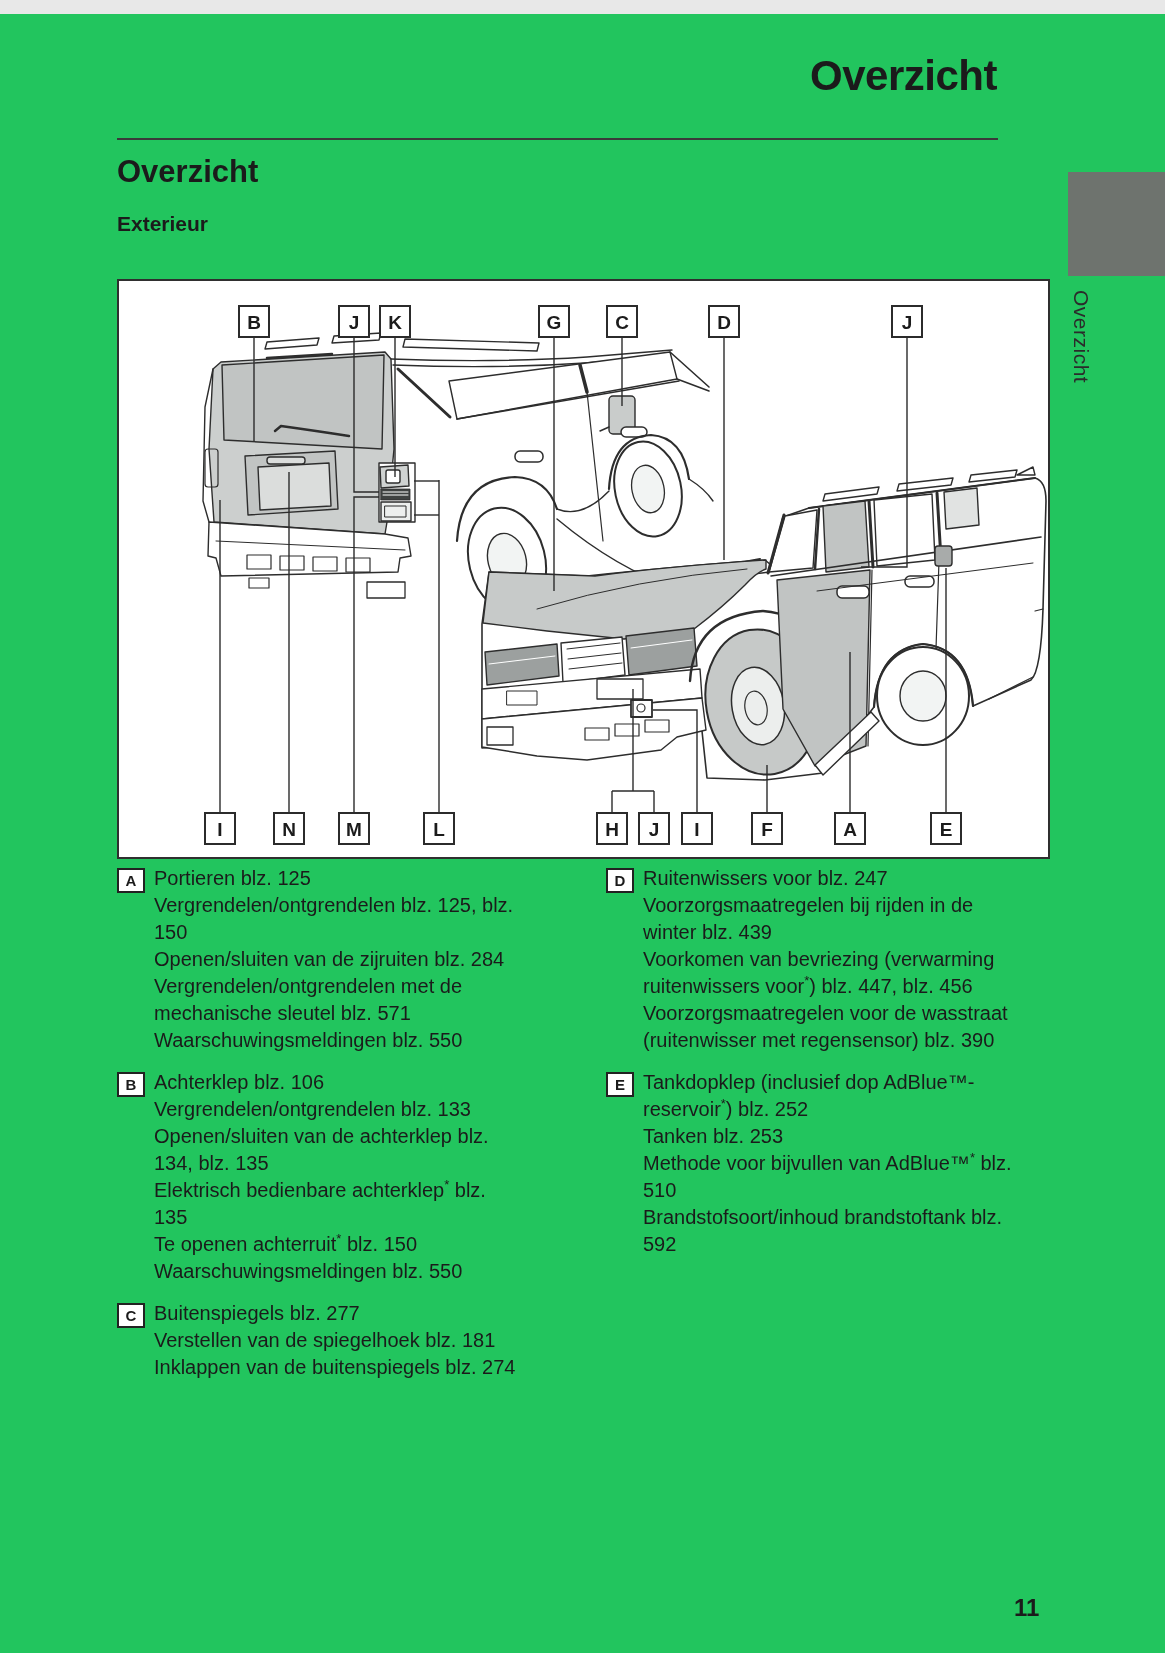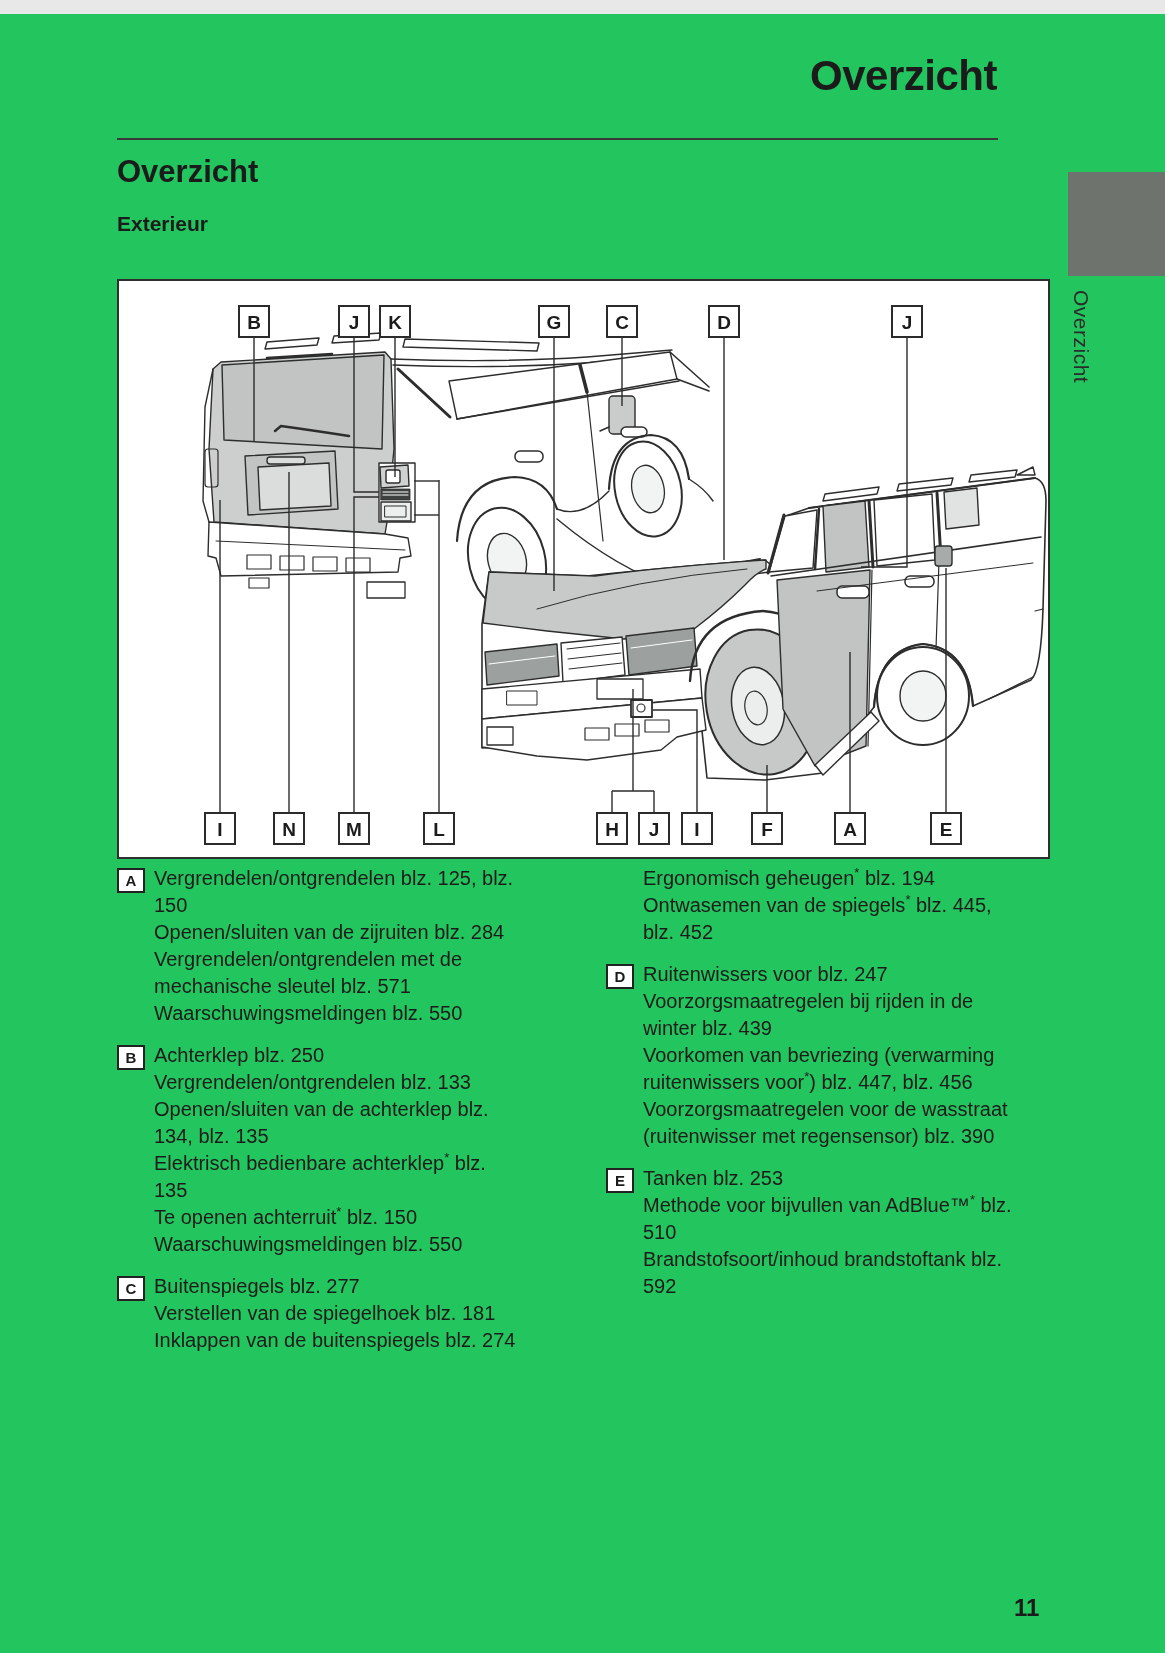--- a/index.html
+++ b/index.html
@@ -251,55 +251,53 @@
           <polyline points="829,534 829,289" fill="none" stroke="#2b2b2b" stroke-width="1.4"></polyline>
           <rect x="814" y="534" width="30" height="31" fill="#ffffff" stroke="#2b2b2b" stroke-width="2"></rect>
           <text x="829" y="557" text-anchor="middle" font-family="&quot;Liberation Sans&quot;, sans-serif" font-size="19" font-weight="bold" fill="#1b1b1b">E</text>
         </g>
     </svg>
   </div>
 
   <div class="legend-col" id="legend-left">
       <div class="legend-item">
         <span class="legend-marker">A</span>
+        <div class="legend-entry">Portieren blz. 125</div>
         <div class="legend-entry">Vergrendelen/ontgrendelen blz. 125, blz. 150</div>
         <div class="legend-entry">Openen/sluiten van de zijruiten blz. 284</div>
         <div class="legend-entry">Vergrendelen/ontgrendelen met de mechanische sleutel blz. 571</div>
         <div class="legend-entry">Waarschuwingsmeldingen blz. 550</div>
       </div>
       <div class="legend-item">
         <span class="legend-marker">B</span>
-        <div class="legend-entry">Achterklep blz. 250</div>
+        <div class="legend-entry">Achterklep blz. 106</div>
         <div class="legend-entry">Vergrendelen/ontgrendelen blz. 133</div>
         <div class="legend-entry">Openen/sluiten van de achterklep blz. 134, blz. 135</div>
         <div class="legend-entry">Elektrisch bedienbare achterklep<sup>*</sup> blz. 135</div>
         <div class="legend-entry">Te openen achterruit<sup>*</sup> blz. 150</div>
         <div class="legend-entry">Waarschuwingsmeldingen blz. 550</div>
       </div>
       <div class="legend-item">
         <span class="legend-marker">C</span>
         <div class="legend-entry">Buitenspiegels blz. 277</div>
         <div class="legend-entry">Verstellen van de spiegelhoek blz. 181</div>
         <div class="legend-entry">Inklappen van de buitenspiegels blz. 274</div>
       </div>
     </div>
   <div class="legend-col" id="legend-right">
       <div class="legend-item">
-        <div class="legend-entry">Ergonomisch geheugen<sup>*</sup> blz. 194</div>
-        <div class="legend-entry">Ontwasemen van de spiegels<sup>*</sup> blz. 445, blz. 452</div>
-      </div>
-      <div class="legend-item">
         <span class="legend-marker">D</span>
         <div class="legend-entry">Ruitenwissers voor blz. 247</div>
         <div class="legend-entry">Voorzorgsmaatregelen bij rijden in de winter blz. 439</div>
         <div class="legend-entry">Voorkomen van bevriezing (verwarming ruitenwissers voor<sup>*</sup>) blz. 447, blz. 456</div>
         <div class="legend-entry">Voorzorgsmaatregelen voor de wasstraat (ruitenwisser met regensensor) blz. 390</div>
       </div>
       <div class="legend-item">
         <span class="legend-marker">E</span>
+        <div class="legend-entry">Tankdopklep (inclusief dop AdBlue™-reservoir<sup>*</sup>) blz. 252</div>
         <div class="legend-entry">Tanken blz. 253</div>
         <div class="legend-entry">Methode voor bijvullen van AdBlue™<sup>*</sup> blz. 510</div>
         <div class="legend-entry">Brandstofsoort/inhoud brandstoftank blz. 592</div>
       </div>
     </div>
 
   <div class="page-number">11</div>
 </div>
 
 </body></html>

